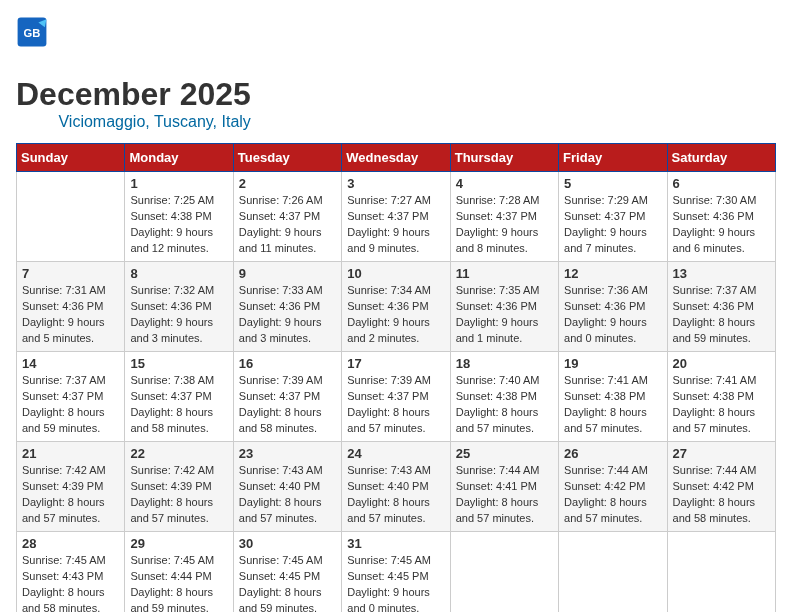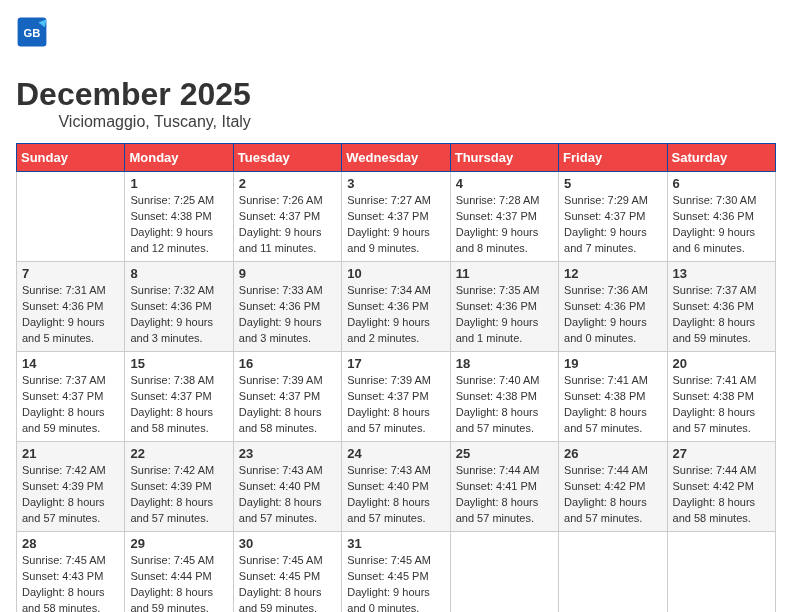--- a/index.html
+++ b/index.html
@@ -34,29 +34,29 @@
       text-align: right;
       margin-top: 28px;
     }
     .month-title {
       font-size: 32px;
       font-weight: bold;
       color: #333;
     }
     .location {
       font-size: 16px;
-      color: #404040;
+      color: #0369a1;
     }
     .calendar {
       width: 100%;
       border-collapse: collapse;
       font-size: 11px;
     }
     .calendar thead th {
-      background-color: #ef4444;
+      background-color: #b91c1c;
       color: #fff;
       padding: 6px 4px;
       text-align: left;
       font-size: 13px;
       border: 1px solid #0d47a1;
     }
     .calendar tbody td {
       border: 1px solid #ccc;
       vertical-align: top;
       padding: 4px 5px;

